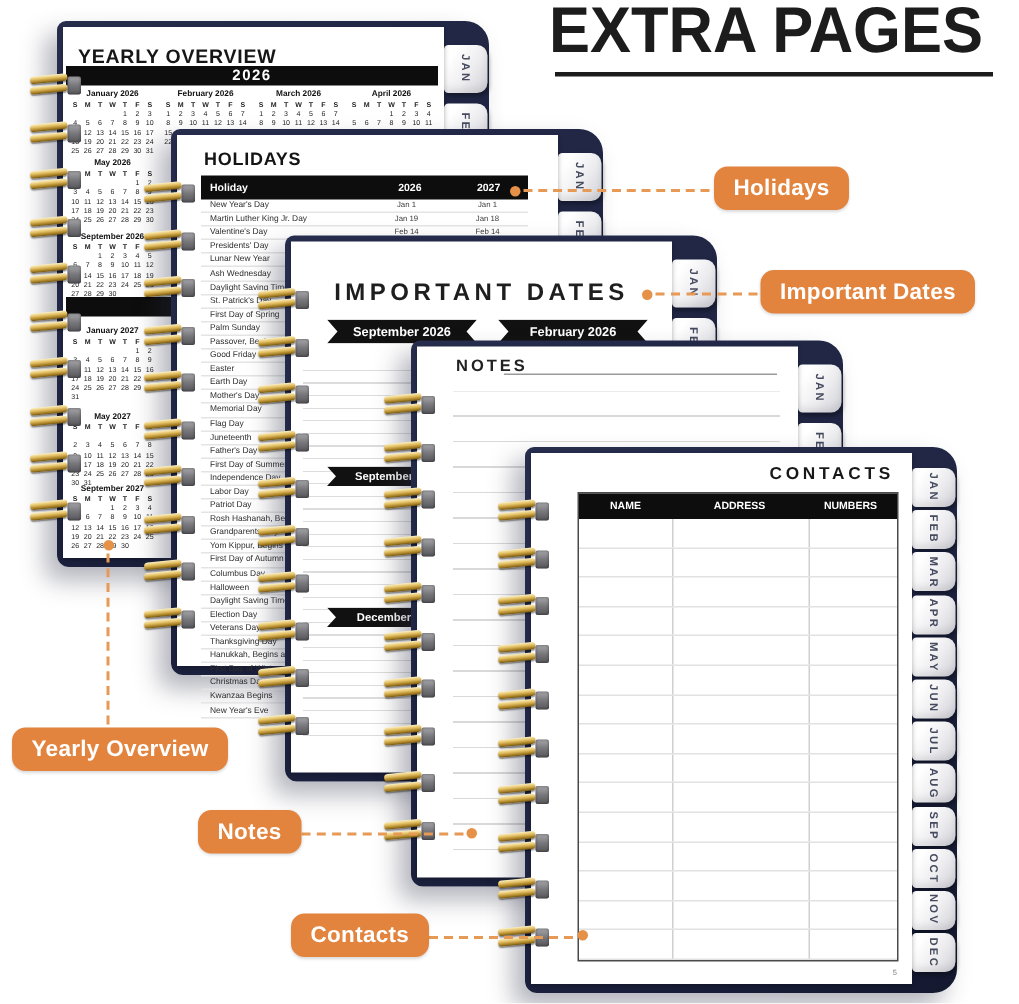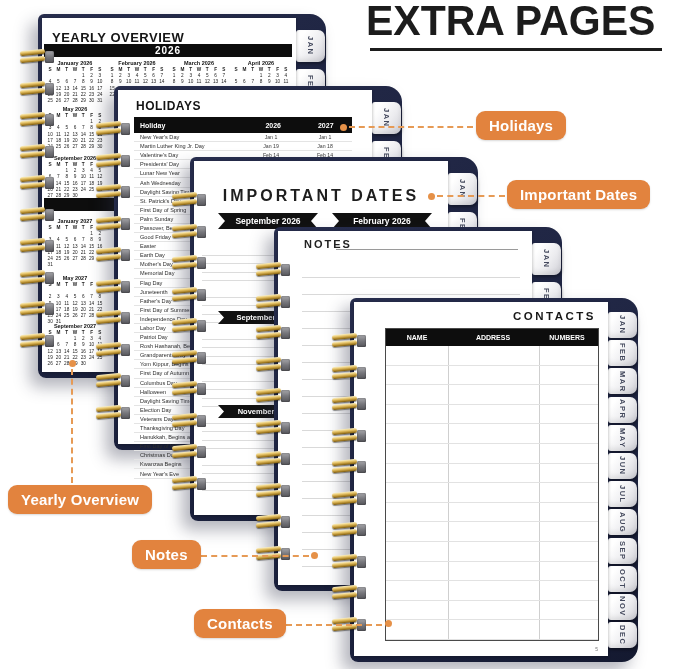--- a/index.html
+++ b/index.html
@@ -896,21 +896,21 @@
         <div class="tab">
           <span>FEB</span>
         </div>
       </div>
     <div class="page">
       <div class="id-title">IMPORTANT DATES</div>
       <div class="ruled id-lines"></div>
       <div class="ribbon rb-july">September 2026</div>
       <div class="ribbon rb-august">February 2026</div>
       <div class="ribbon rb-side rb-sept">September</div>
-      <div class="ribbon rb-side rb-nov">November</div>
+      <div class="ribbon rb-side rb-nov">December</div>
     </div>
     <div class="coils">
         <div class="coil" style="top: 0px;">
           <i></i>
           <i></i>
           <b></b>
         </div>
         <div class="coil" style="top: 31.5px;">
           <i></i>
           <i></i>

